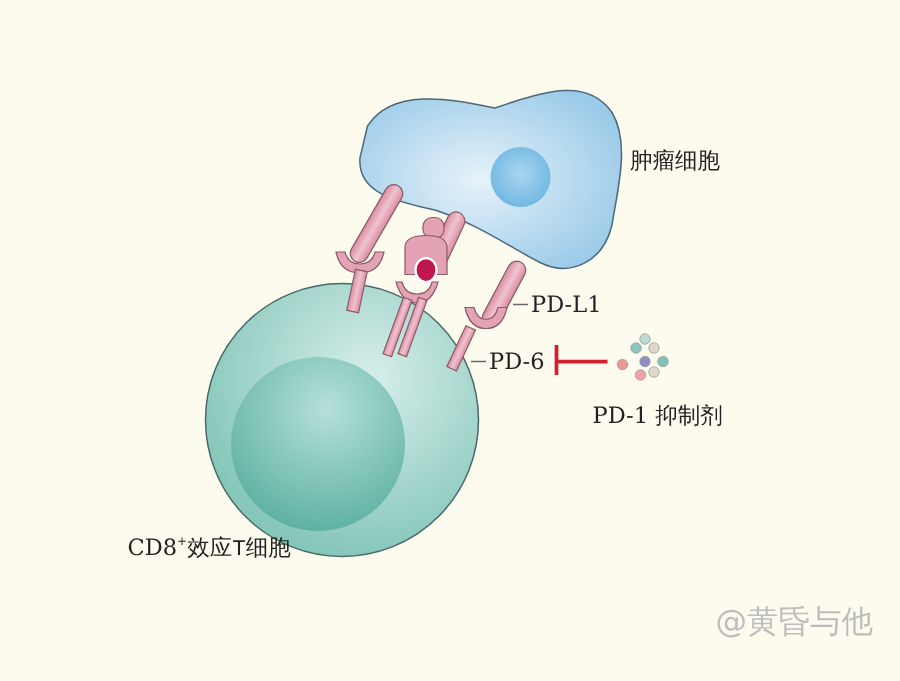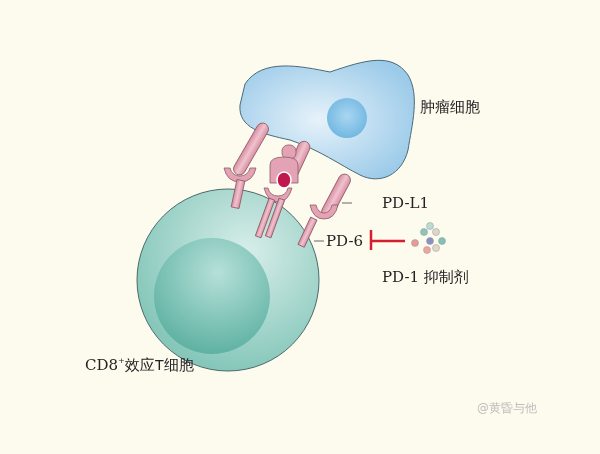--- a/index.html
+++ b/index.html
@@ -1,20 +1,20 @@
 <!DOCTYPE html>
 <html><head>
 <meta charset="utf-8">
 <style>
   html, body { margin: 0; padding: 0; }
   body { width: 600px; height: 454px; background: #fdfaee; overflow: hidden; position: relative; font-family: "DejaVu Serif", "Liberation Serif", serif; }
   svg#diagram { position: absolute; left: 0; top: 0; }
   .lbl { position: absolute; color: #222; font-size: 15px; white-space: nowrap; }
-  .lbl-sans { font-family: Liberation Sans, sans-serif; }
-  .watermark { position: absolute; left: 477px; top: 400px; color: #bdbdbd; font-size: 12px; font-family: "DejaVu Sans", "Liberation Sans", sans-serif; }
+  .lbl-sans { font-family: Liberation Mono, monospace; }
+  .watermark { position: absolute; left: 477px; top: 400px; color: #bdbdbd; font-size: 21px; font-family: "DejaVu Sans", "Liberation Sans", sans-serif; }
   sup { font-size: 8px; vertical-align: 7px; }
 </style>
 </head>
 <body>
 
 <svg id="diagram" width="600" height="454" viewBox="0 0 600 454">
   <defs>
     <radialGradient id="tumorGrad" cx="45%" cy="50%" r="60%">
       <stop offset="0%" stop-color="#e6f2fa"></stop>
       <stop offset="100%" stop-color="#9ccbe9"></stop>
@@ -84,17 +84,17 @@
     <circle cx="430" cy="226" r="3.5" fill="#b9dcd5"></circle>
     <circle cx="436" cy="232" r="3.5" fill="#ddd7c9"></circle>
     <circle cx="430" cy="241" r="3.5" fill="#8c8fc4"></circle>
     <circle cx="442" cy="241" r="3.5" fill="#7fc3b6"></circle>
     <circle cx="427" cy="250" r="3.5" fill="#f0a3a0"></circle>
     <circle cx="436" cy="248" r="3.5" fill="#dfd9cb"></circle>
   </g>
 </svg>
 
 <div class="lbl lbl-sans" style="left:420px; top:98px;">肿瘤细胞</div>
-<div class="lbl" style="left:354px; top:194px;margin-left:28px;">PD-L1</div>
+<div class="lbl" style="left:354px; top:194px;">PD-L1</div>
 <div class="lbl" style="left:326px; top:232px;">PD-6</div>
-<div class="lbl" style="left:382px; top:268px;text-align:center;">PD-1 抑制剂</div>
+<div class="lbl" style="left:395px; top:268px;text-align:center;">PD-1 抑制剂</div>
 <div class="lbl" style="left:85px; top:356px;"><span>CD8</span><sup>+</sup><span class="lbl-sans">效应T细胞</span></div>
 <div class="watermark">@黄昏与他</div>
 
 </body></html>

